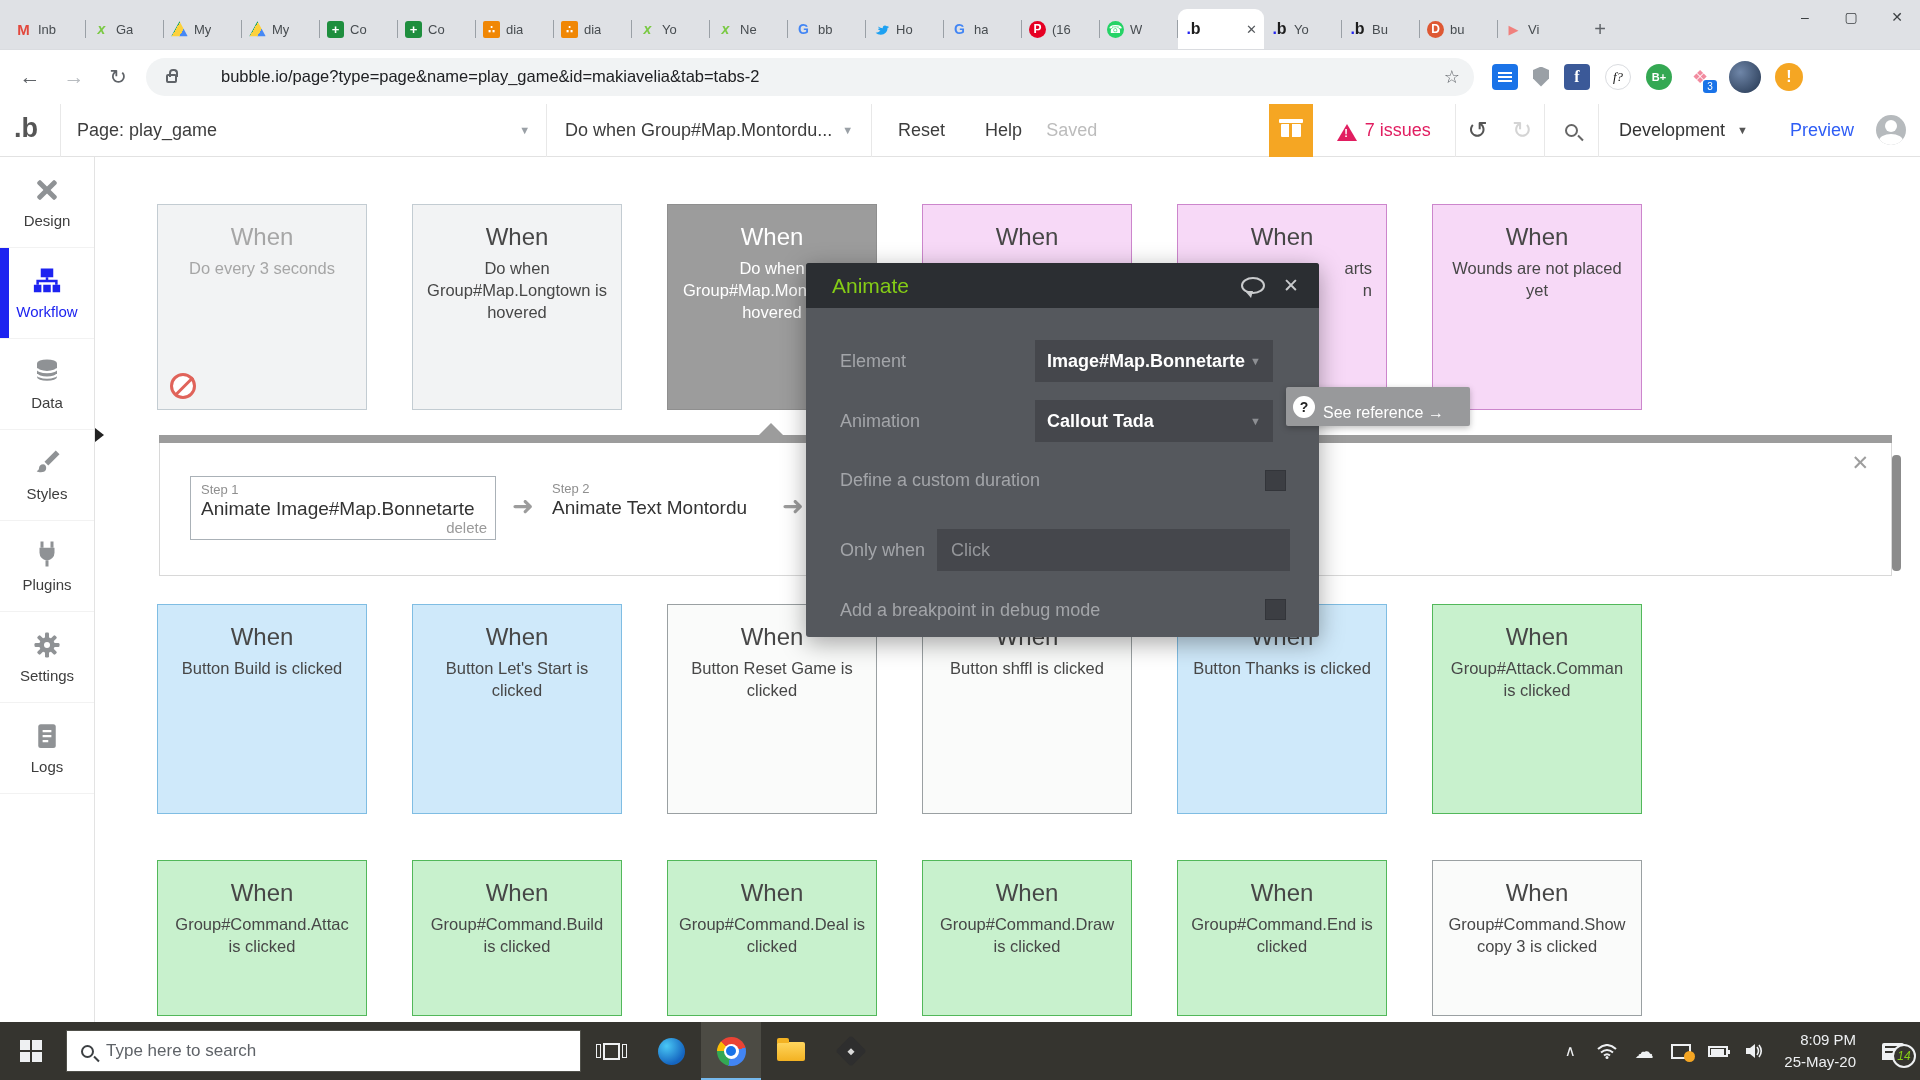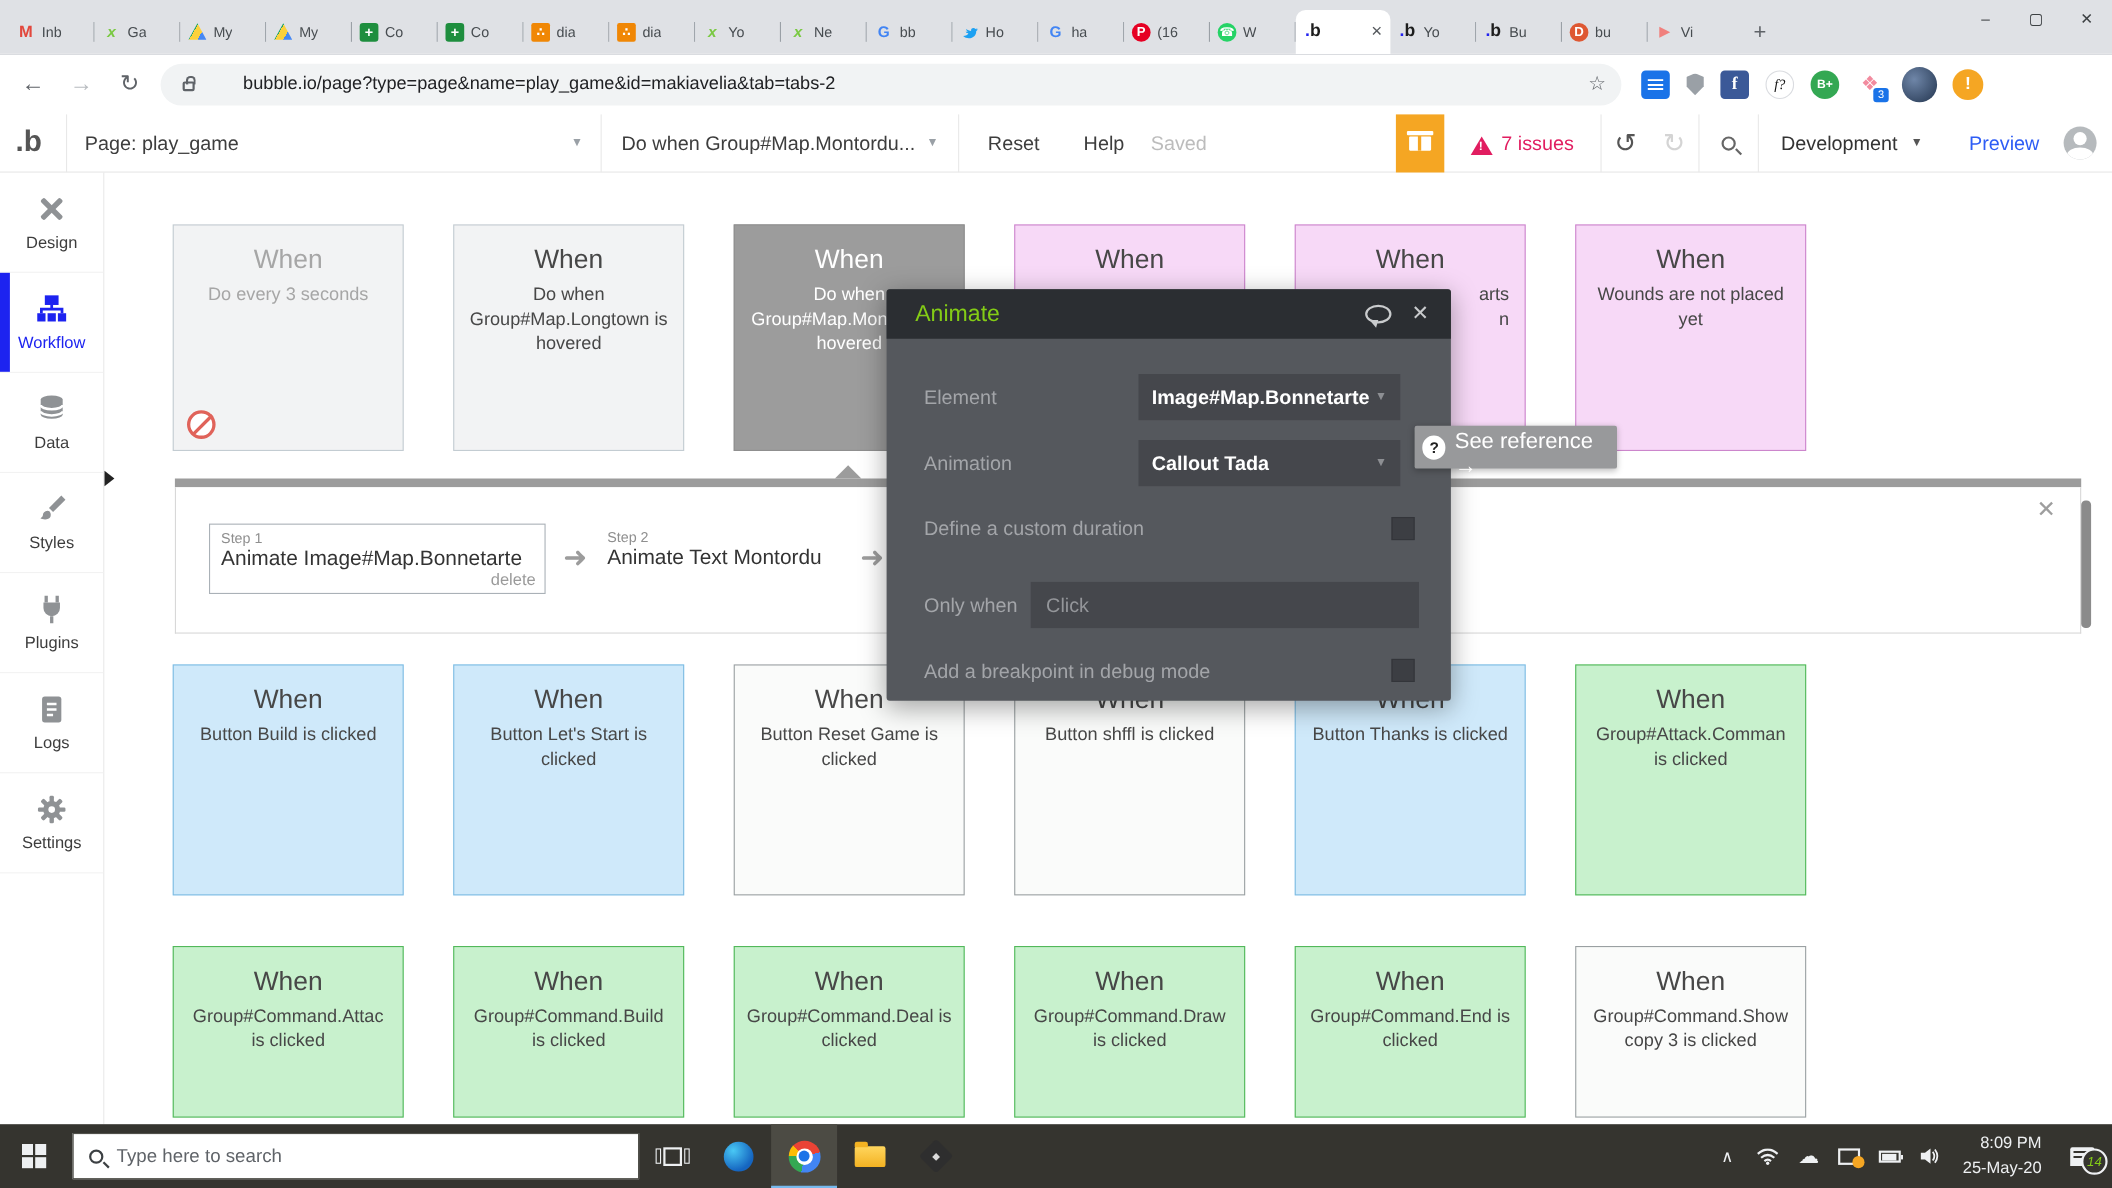--- a/index.html
+++ b/index.html
@@ -134,21 +134,21 @@
   #commenticon::after { content:""; position:absolute; left:2px; bottom:-6px; width:0; height:0; border-left:6px solid transparent; border-right:2px solid transparent; border-top:7px solid #c9cbcd; }
   #modalclose { color:#c9cbcd; font-size:19px; font-weight:bold; }
   .mlabel { position:absolute; font-size:18px; color:#a3a5a9; left:34px; }
   .mcontrol { position:absolute; left:229px; width:238px; height:42px; background:#45474c; display:flex; align-items:center; padding:16px 12px; }
   .mcontrol .mval { color:#fff; font-size:18px; font-weight:bold; white-space:nowrap; overflow:hidden; }
   .mcontrol .caret { color:#8d8f93; font-size:11px; }
   .mcheck { position:absolute; left:459px; width:21px; height:21px; background:#3c3e43; border:1px solid #33353a; }
   #onlywhen-input { position:absolute; left:131px; top:266px; width:353px; height:42px; background:#45474c; display:flex; align-items:center; padding:0 14px; color:#94969a; font-size:18px; }
   #seeref { position:absolute; left:1286px; top:387px; width:184px; height:39px; background:#98999b; border-radius:2px; z-index:45; display:flex; align-items:center; box-shadow:0 2px 6px rgba(0,0,0,.25); }
   #seeref .qball { width:22px; height:22px; background:#fff; border-radius:50%; color:#222; font-weight:bold; font-size:14px; display:flex; align-items:center; justify-content:center; margin:0 8px 0 7px; }
-  #seeref .reftext { color:#fff; font-size:20px;margin-top:12px; }
+  #seeref .reftext { color:#fff; font-size:16px;margin-top:12px; }
 
   
   #taskbar { position:absolute; left:0; top:1022px; width:1920px; height:58px; background:#35342f; display:flex; align-items:center; }
   #startbtn { width:62px; height:100%; display:flex; align-items:center; justify-content:center; }
   .winlogo { display:grid; grid-template-columns:10px 10px; grid-template-rows:10px 10px; gap:2px; }
   .winlogo i { background:#eef0f2; }
   #tbsearch { width:515px; height:42px; background:#fff; display:flex; align-items:center; margin-left:4px; border:1px solid #50504a; }
   #tbsearch .lens { border-color:#3c4043; margin:0 12px 0 14px; }
   #tbsearch .lens::after { background:#3c4043; }
   #tbsearchtext { color:#5f6368; font-size:17px; }
@@ -406,40 +406,40 @@
           <path d="M8 2v5M16 2v5" stroke="#8f9295" stroke-width="2.4"></path>
           <path d="M6 7h12v4a6 6 0 0 1-12 0z" fill="#8f9295"></path>
           <path d="M12 17v5" stroke="#8f9295" stroke-width="2.4"></path>
         </svg>
       </span>
       <span class="sblabel">Plugins</span>
     </div>
     <div class="sbitem">
       <span>
         <svg width="30" height="30" viewBox="0 0 24 24">
-          <rect x="5" y="2.5" width="14" height="19" rx="2" fill="#8f9295"></rect>
-          <path d="M8.5 8h7M8.5 12h7M8.5 16h4.5" stroke="#fff" stroke-width="1.8"></path>
-        </svg>
-      </span>
-      <span class="sblabel">Logs</span>
-    </div>
-    <div class="sbitem">
-      <span>
-        <svg width="30" height="30" viewBox="0 0 24 24">
           <g fill="#8f9295">
             <rect x="10.4" y="2" width="3.2" height="20" rx="1"></rect>
             <rect x="10.4" y="2" width="3.2" height="20" rx="1" transform="rotate(45 12 12)"></rect>
             <rect x="10.4" y="2" width="3.2" height="20" rx="1" transform="rotate(90 12 12)"></rect>
             <rect x="10.4" y="2" width="3.2" height="20" rx="1" transform="rotate(135 12 12)"></rect>
             <circle cx="12" cy="12" r="6.2"></circle>
           </g>
           <circle cx="12" cy="12" r="2.4" fill="#fff"></circle>
         </svg>
       </span>
       <span class="sblabel">Settings</span>
+    </div>
+    <div class="sbitem">
+      <span>
+        <svg width="30" height="30" viewBox="0 0 24 24">
+          <rect x="5" y="2.5" width="14" height="19" rx="2" fill="#8f9295"></rect>
+          <path d="M8.5 8h7M8.5 12h7M8.5 16h4.5" stroke="#fff" stroke-width="1.8"></path>
+        </svg>
+      </span>
+      <span class="sblabel">Logs</span>
     </div>
   </div>
 <div id="sbexpander"></div>
 
 <div id="canvas">
   <div id="row1" class="cardrow">
       <div class="wcard v-disabled">
         <div class="wtitle">When</div>
         <div class="wbody">Do every 3 seconds</div>
         <span class="no-entry"></span>

